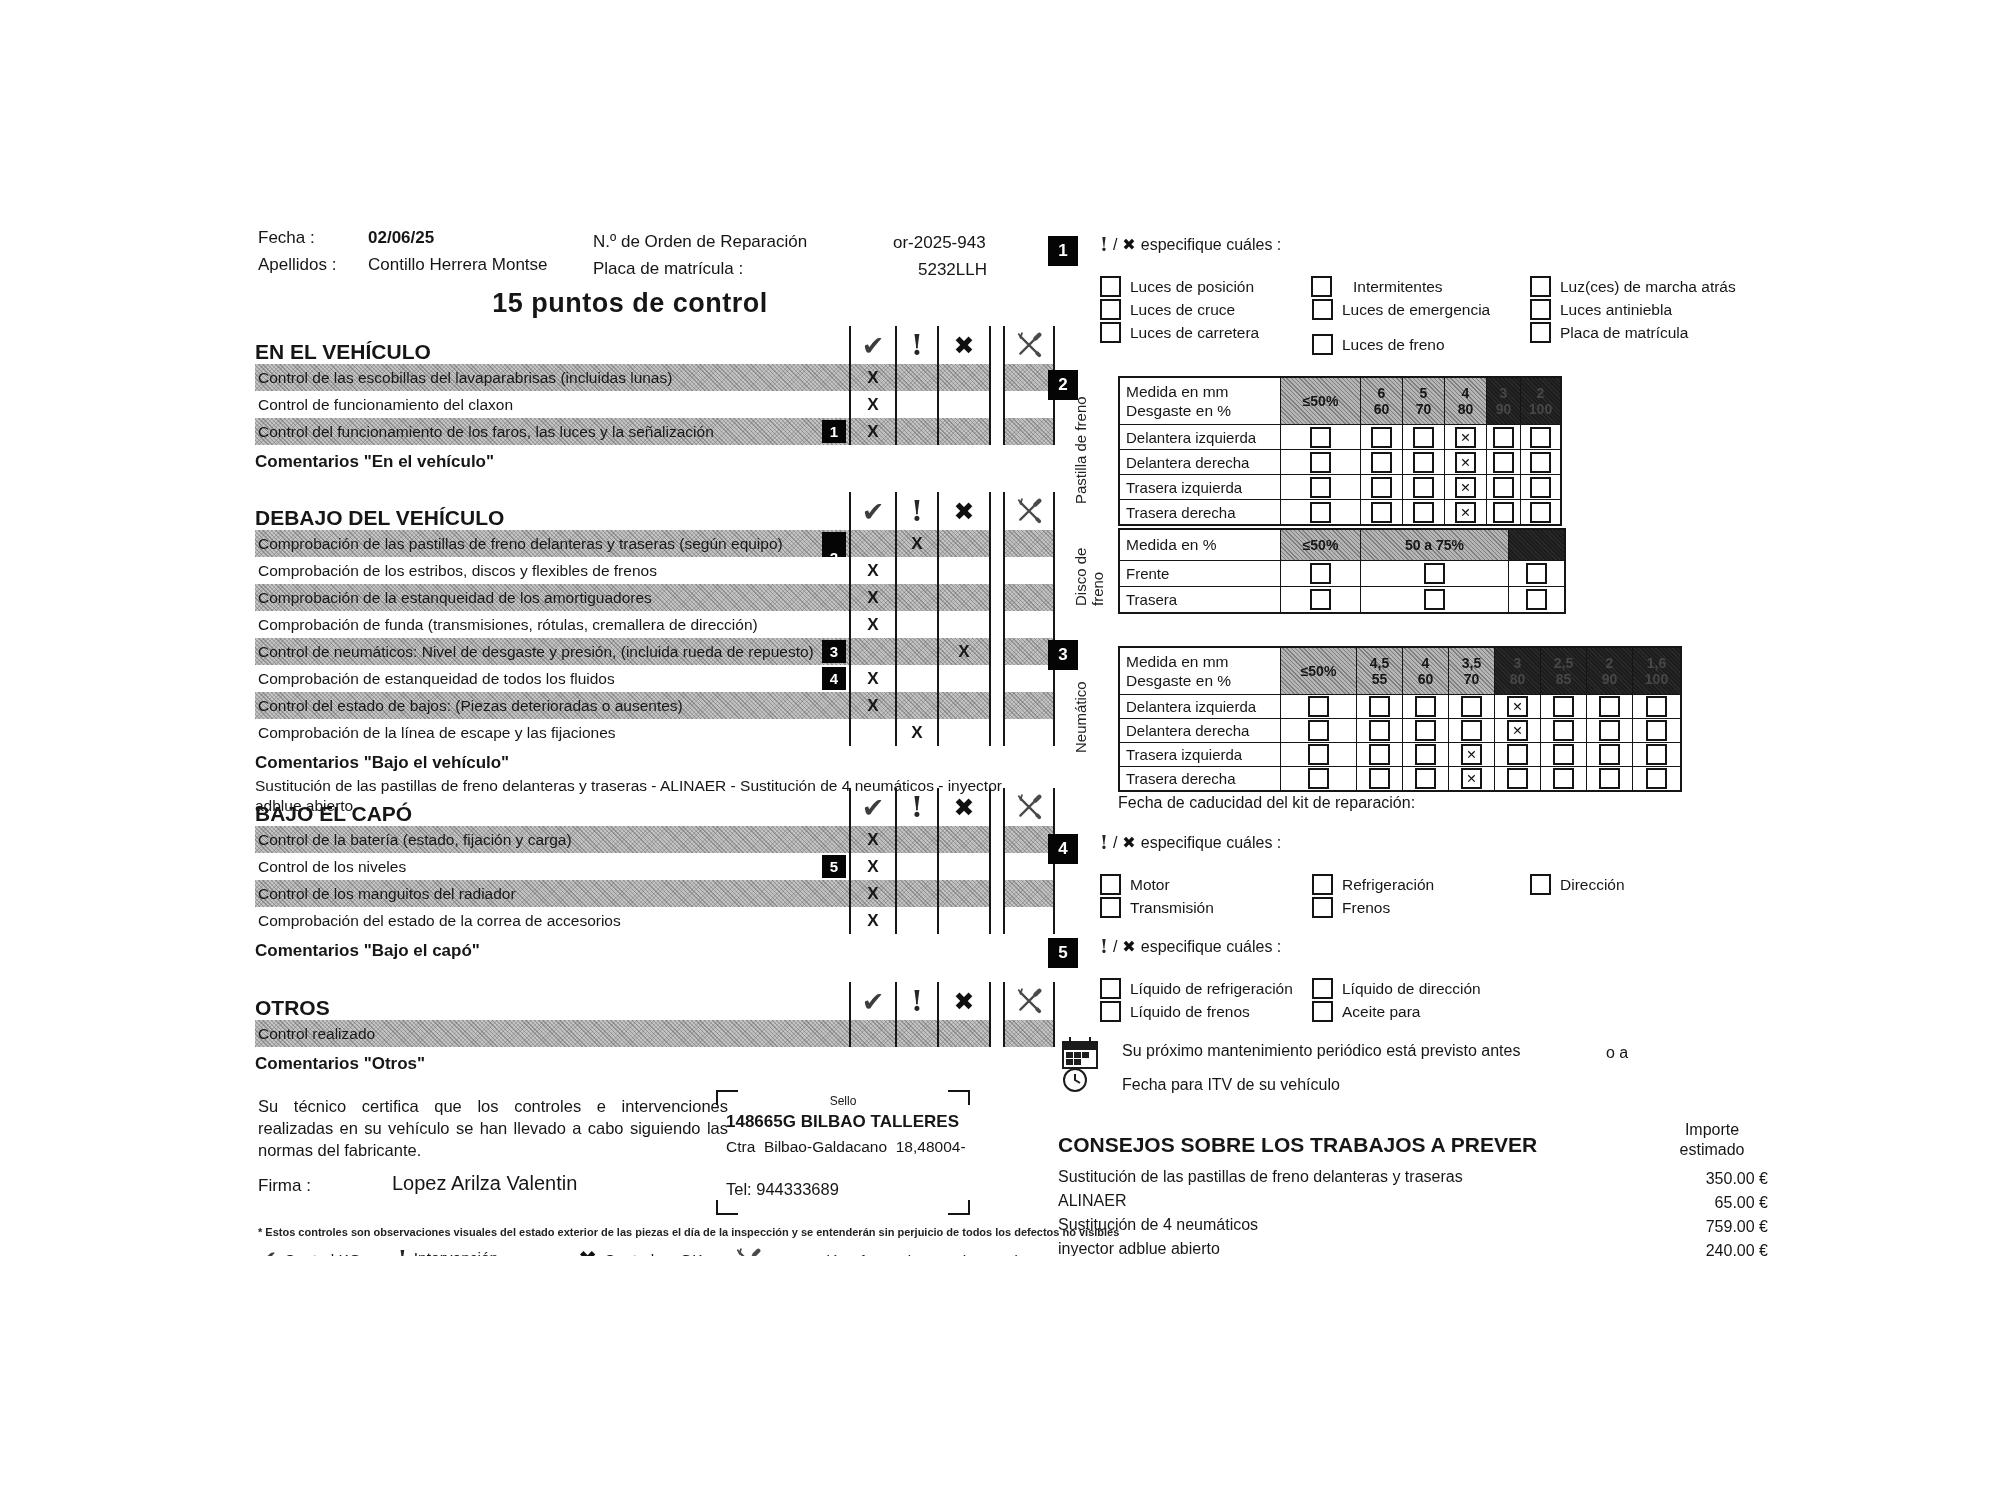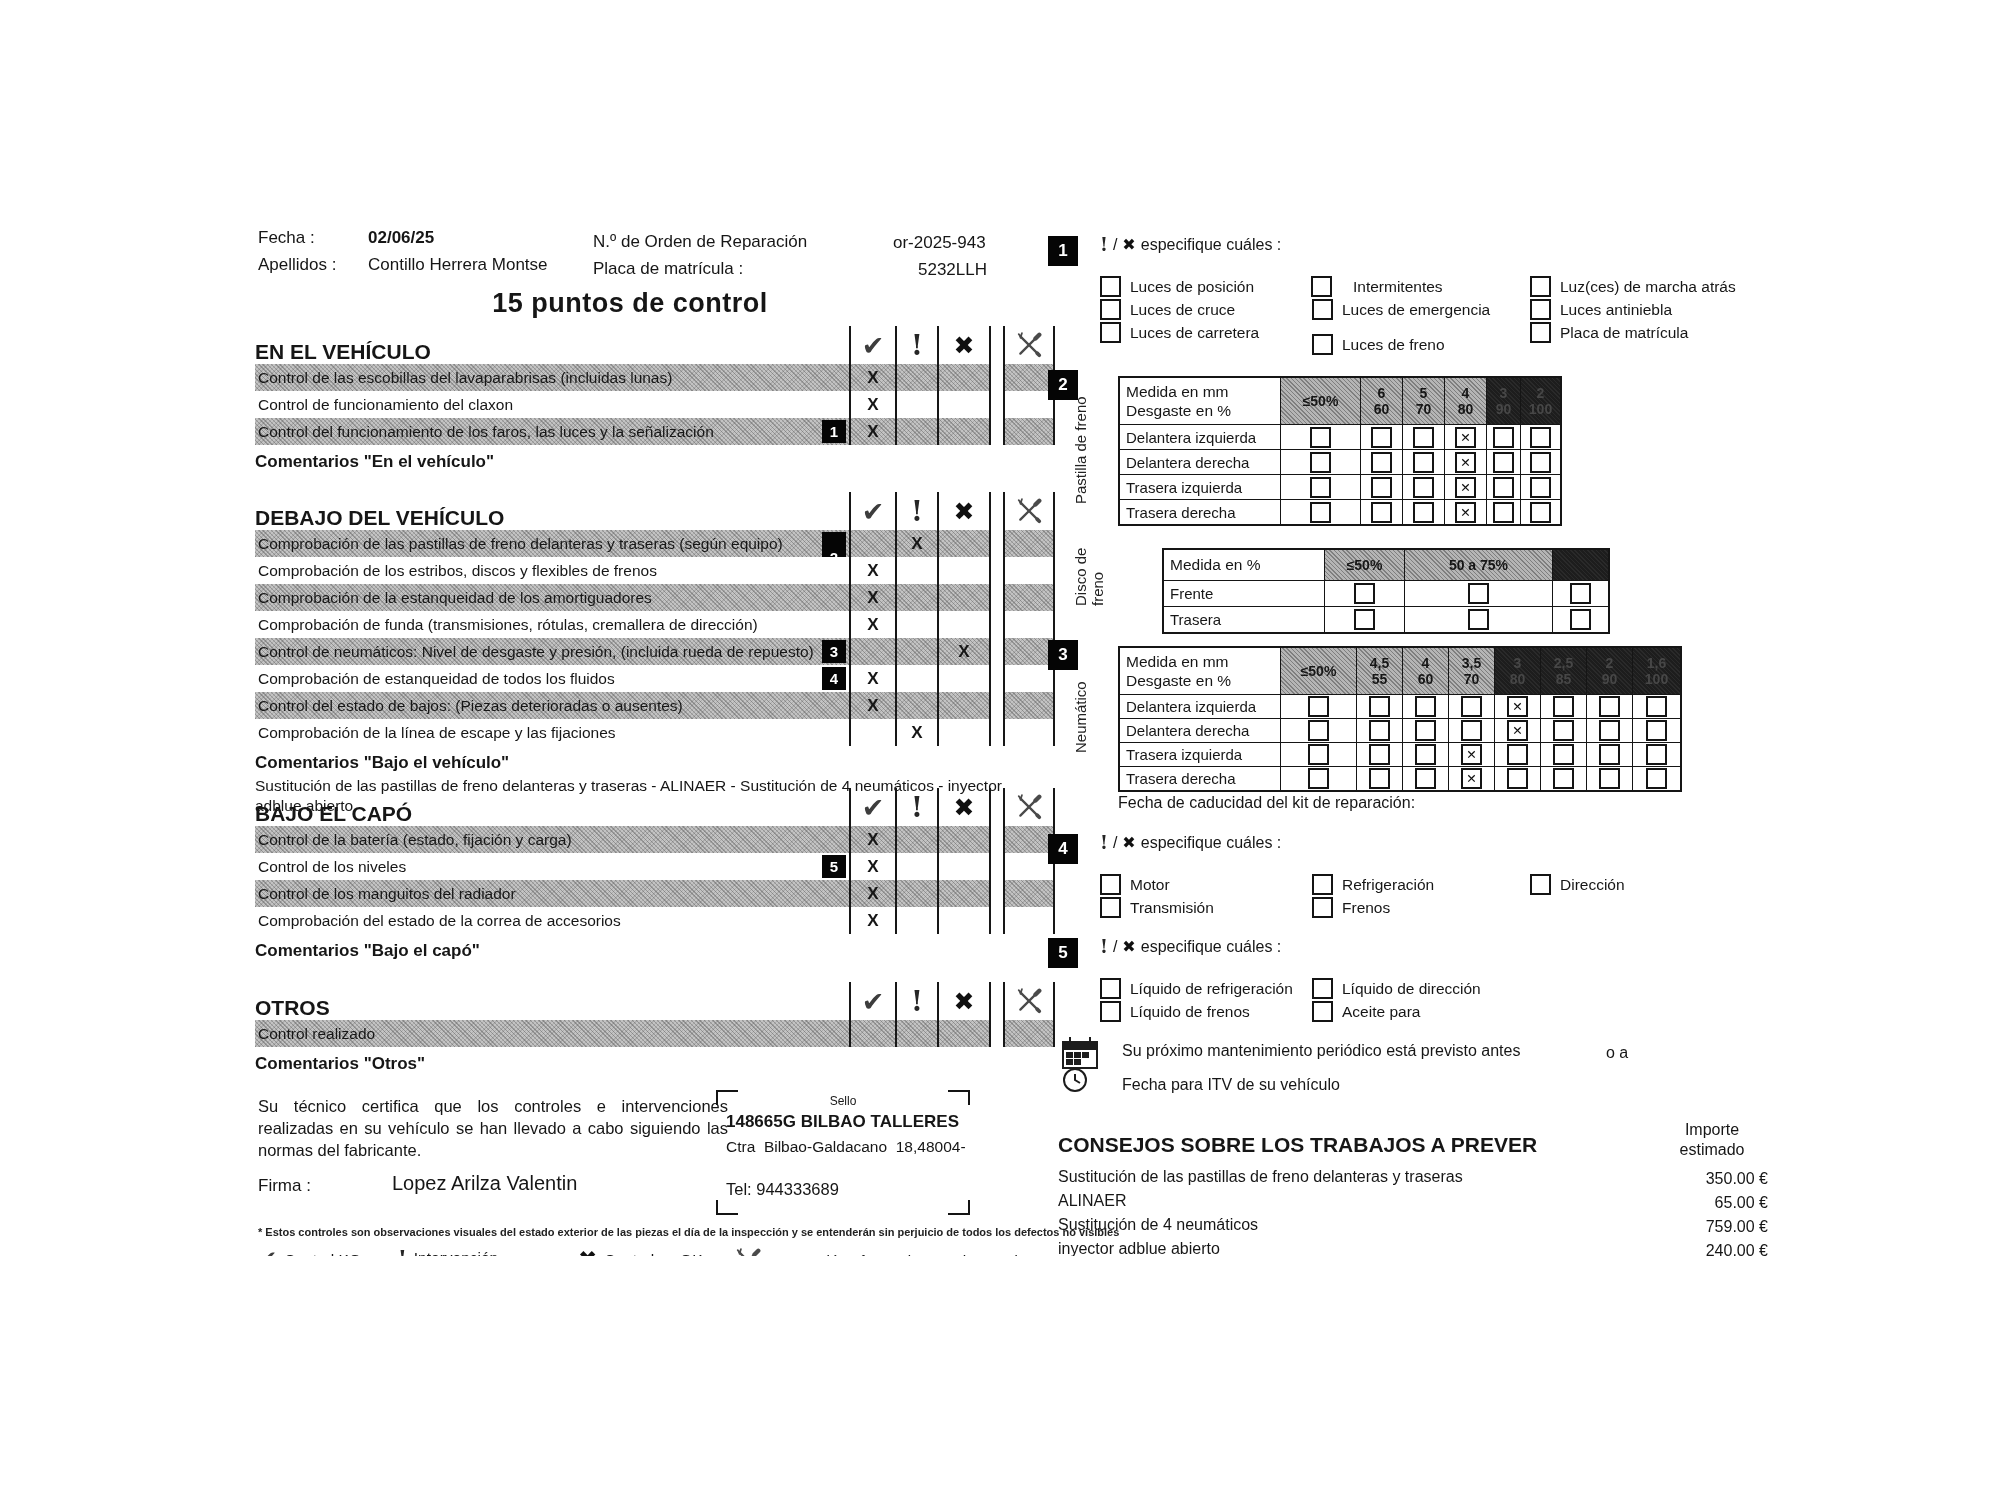--- a/index.html
+++ b/index.html
@@ -500,21 +500,21 @@
           <span class="cb">✕</span>
         </div>
         <div class="cell">
           <span class="cb"></span>
         </div>
         <div class="cell">
           <span class="cb"></span>
         </div>
       </div>
       <div class="vlabel" style="left: 1072px; top: 530px; height: 76px;">Disco de freno</div>
-      <div class="rtable" style="left: 1118px; top: 548px; grid-template-columns: 160px 80px 148px 56px; grid-template-rows: 30px repeat(2, 26px); margin-left: 44px;">
+      <div class="rtable" style="left: 1118px; top: 528px; grid-template-columns: 160px 80px 148px 56px; grid-template-rows: 30px repeat(2, 26px);">
         <div class="cell lab nbl nbt">
           <div class="labhead">
             <div>Medida en %</div>
           </div>
         </div>
         <div class="cell nbt gray">
           <div class="hz">
             <div class="t2">≤50%</div>
           </div>
         </div>

